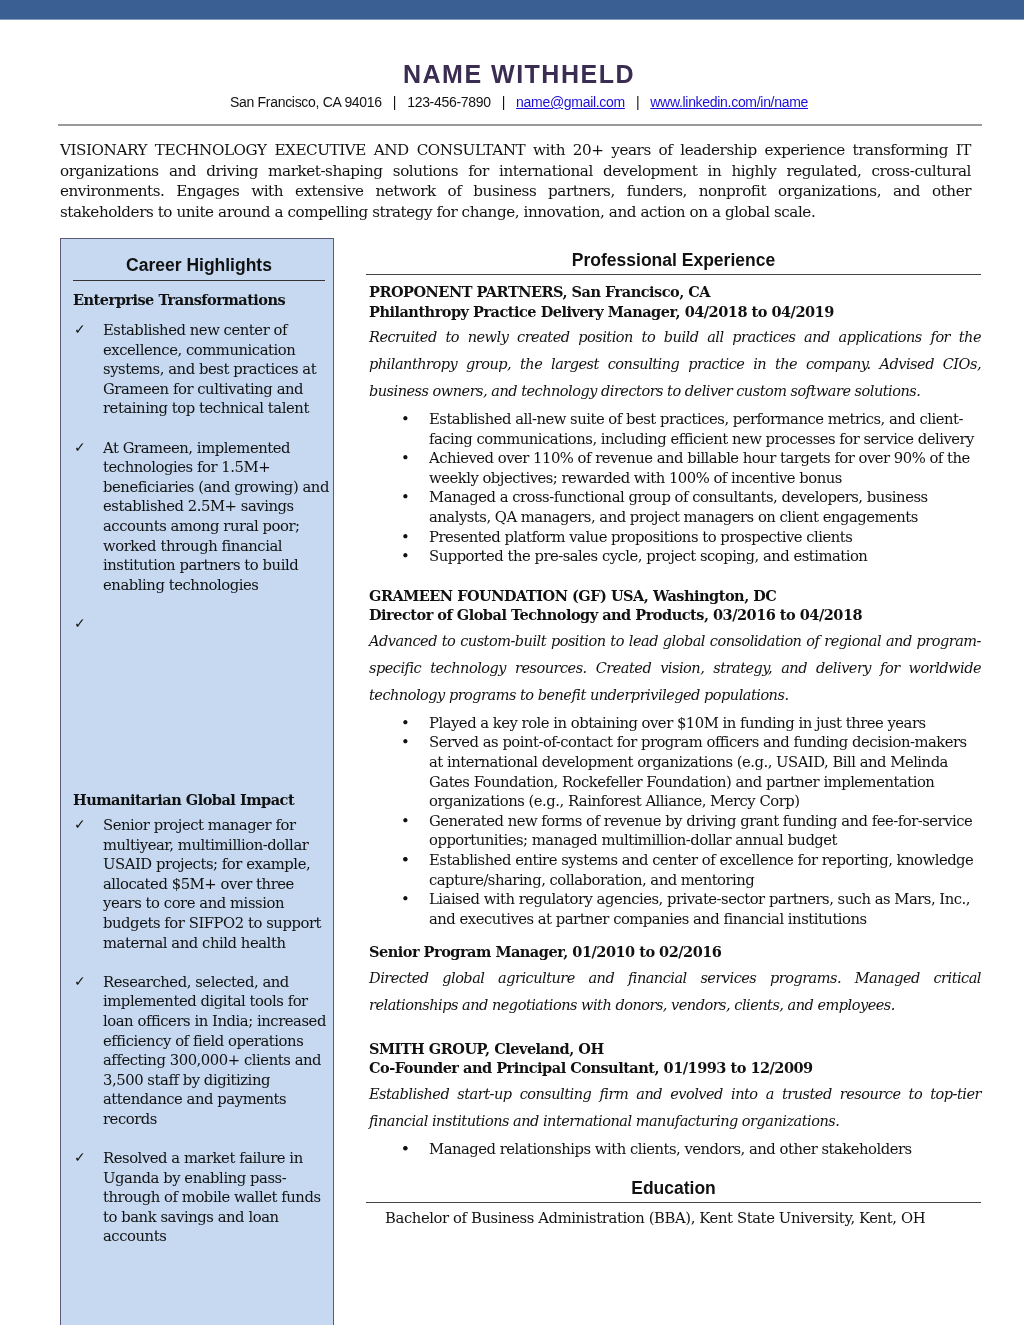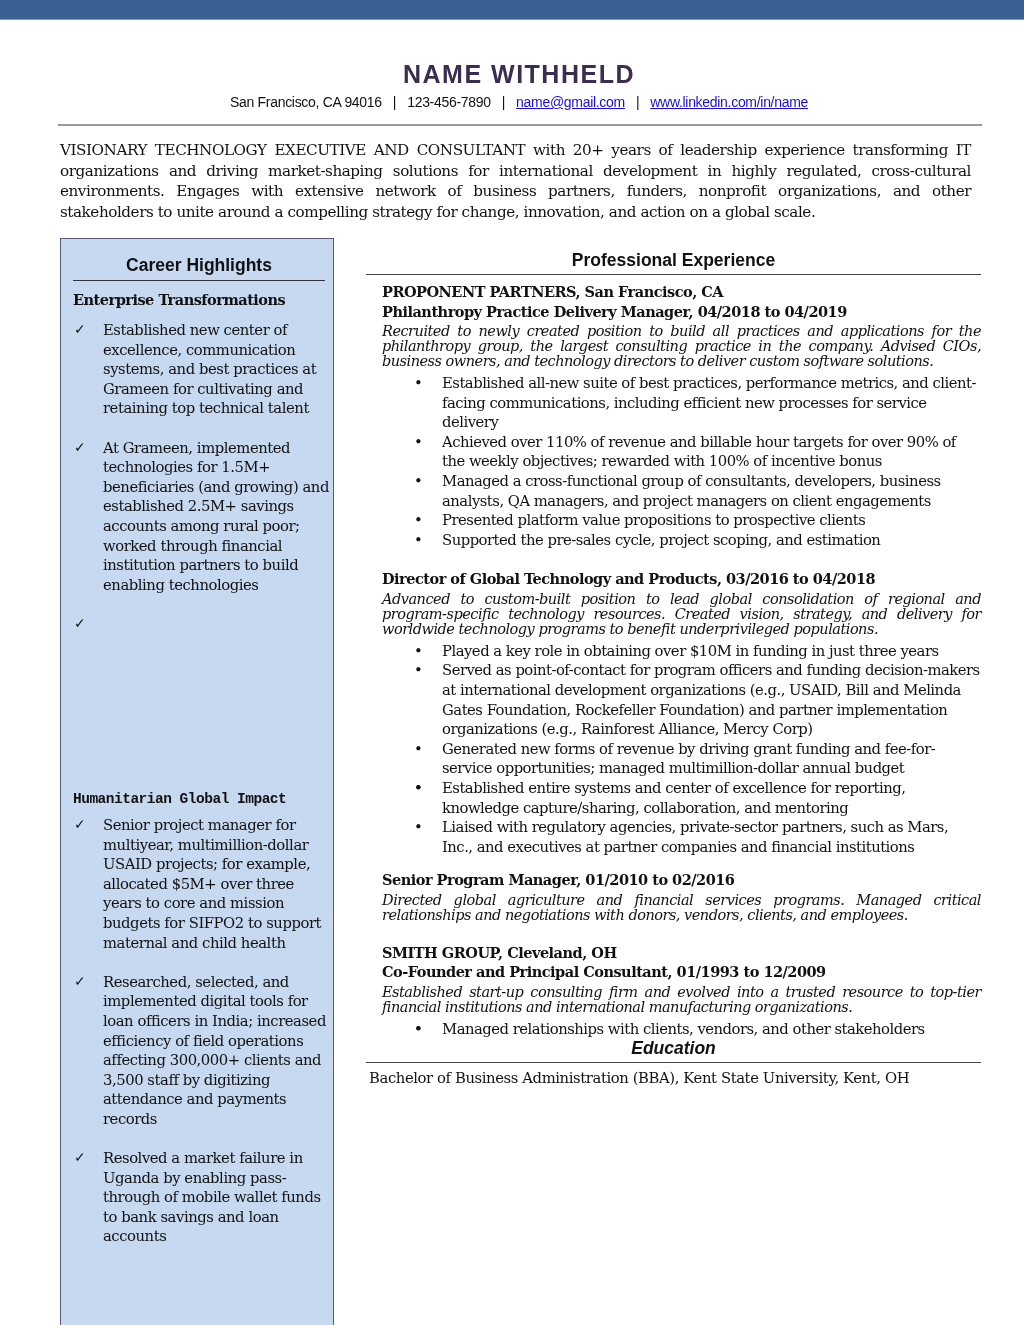--- a/index.html
+++ b/index.html
@@ -23,27 +23,27 @@
                font-family: "Liberation Sans", sans-serif; font-weight: bold; font-size: 17.5px; color: #111;
                padding-bottom: 4px; border-bottom: 1px solid #333; }
   .side-sub { position: absolute; left: 12px; font-weight: bold; font-size: 14.5px; letter-spacing: -0.5px; text-align: center; }
   .side-list { position: absolute; left: 12px; width: 258px; margin: 0; padding: 0; list-style: none; }
   .side-list li { position: relative; padding-left: 30px; font-size: 14.8px; line-height: 19.6px; letter-spacing: -0.45px; margin-bottom: 19.6px; }
   .side-list li .chk { position: absolute; left: 1px; top: 0; font-size: 14px; }
 
   .main { position: absolute; left: 366px; top: 250px; width: 615px; }
   .sec-head { text-align: center; font-family: "Liberation Sans", sans-serif; font-weight: bold; font-size: 17.5px;
               padding-bottom: 3px; border-bottom: 1px solid #444; }
-  .job { margin-left: 16px; }
+  .job { margin-left: 3px; }
   .co { font-weight: bold; font-size: 14.5px; line-height: 19.5px; letter-spacing: -0.5px; }
-  .desc { font-style: italic; font-size: 14.5px; line-height: 15px; text-align: justify; letter-spacing: -0.5px; margin-top: 3px; }
+  .desc { font-style: italic; font-size: 14.5px; line-height: 27px; text-align: justify; letter-spacing: -0.5px; margin-top: 3px; }
   .bullets { list-style: none; margin: 4px 0 0 0; padding: 0; }
   .bullets li { position: relative; padding-left: 60px; font-size: 14.8px; line-height: 19.6px; letter-spacing: -0.5px; }
   .bullets li .dot { position: absolute; left: 32px; top: 0; }
-  .edu { margin-left: 3px; font-size: 14.8px; margin-top: 6px; letter-spacing: -0.4px; }
+  .edu { margin-left: 19px; font-size: 14.8px; margin-top: 6px; letter-spacing: -0.4px; }
 </style>
 </head>
 <body>
 
 <div class="topbar"></div>
 
 <div class="name">NAME WITHHELD</div>
 
 <div class="contact">
   <span>San Francisco, CA 94016</span><span class="sep">|</span><span>123-456-7890</span><span class="sep">|</span><a>name@gmail.com</a><span class="sep">|</span><a>www.linkedin.com/in/name</a>
@@ -56,21 +56,21 @@
 <div class="sidebar">
   <div class="side-head">Career Highlights</div>
 
   <div class="side-sub" style="top:52px;">Enterprise Transformations</div>
   <ul class="side-list" style="top:81px;">
     <li><span class="chk">✓</span><span>Established new center of excellence, communication systems, and best practices at Grameen for cultivating and retaining top technical talent</span></li>
     <li><span class="chk">✓</span><span>At Grameen, implemented technologies for 1.5M+ beneficiaries (and growing) and established 2.5M+ savings accounts among rural poor; worked through financial institution partners to build enabling technologies</span></li>
     <li><span class="chk">✓</span></li>
   </ul>
 
-  <div class="side-sub" style="top:552px;font-family:Liberation Mono, monospace;">Humanitarian Global Impact</div>
+  <div class="side-sub" style="top:552px;">Humanitarian Global Impact</div>
   <ul class="side-list" style="top:576px;">
     <li><span class="chk">✓</span><span>Senior project manager for multiyear, multimillion-dollar USAID projects; for example, allocated $5M+ over three years to core and mission budgets for SIFPO2 to support maternal and child health</span></li>
     <li><span class="chk">✓</span><span>Researched, selected, and implemented digital tools for loan officers in India; increased efficiency of field operations affecting 300,000+ clients and 3,500 staff by digitizing attendance and payments records</span></li>
     <li><span class="chk">✓</span><span>Resolved a market failure in Uganda by enabling pass-through of mobile wallet funds to bank savings and loan accounts</span></li>
   </ul>
 </div>
 
 <div class="main">
   <div class="sec-head">Professional Experience</div>
 
@@ -81,20 +81,21 @@
     <ul class="bullets">
       <li><span class="dot">•</span><span>Established all-new suite of best practices, performance metrics, and client-facing communications, including efficient new processes for service delivery</span></li>
       <li><span class="dot">•</span><span>Achieved over 110% of revenue and billable hour targets for over 90% of the weekly objectives; rewarded with 100% of incentive bonus</span></li>
       <li><span class="dot">•</span><span>Managed a cross-functional group of consultants, developers, business analysts, QA managers, and project managers on client engagements</span></li>
       <li><span class="dot">•</span><span>Presented platform value propositions to prospective clients</span></li>
       <li><span class="dot">•</span><span>Supported the pre-sales cycle, project scoping, and estimation</span></li>
     </ul>
   </div>
 
   <div class="job" style="margin-top:20px;">
+    <div class="co">GRAMEEN FOUNDATION (GF) USA, Washington, DC</div>
     <div class="co">Director of Global Technology and Products, 03/2016 to 04/2018</div>
     <div class="desc">Advanced to custom-built position to lead global consolidation of regional and program-specific technology resources. Created vision, strategy, and delivery for worldwide technology programs to benefit underprivileged populations.</div>
     <ul class="bullets">
       <li><span class="dot">•</span><span>Played a key role in obtaining over $10M in funding in just three years</span></li>
       <li><span class="dot">•</span><span>Served as point-of-contact for program officers and funding decision-makers at international development organizations (e.g., USAID, Bill and Melinda Gates Foundation, Rockefeller Foundation) and partner implementation organizations (e.g., Rainforest Alliance, Mercy Corp)</span></li>
       <li><span class="dot">•</span><span>Generated new forms of revenue by driving grant funding and fee-for-service opportunities; managed multimillion-dollar annual budget</span></li>
       <li><span class="dot">•</span></li>
       <li><span class="dot">•</span><span>Established entire systems and center of excellence for reporting, knowledge capture/sharing, collaboration, and mentoring</span></li>
       <li><span class="dot">•</span><span>Liaised with regulatory agencies, private-sector partners, such as Mars, Inc., and executives at partner companies and financial institutions</span></li>
     </ul>
@@ -108,15 +109,15 @@
   <div class="job" style="margin-top:20px;">
     <div class="co">SMITH GROUP, Cleveland, OH</div>
     <div class="co">Co-Founder and Principal Consultant, 01/1993 to 12/2009</div>
     <div class="desc">Established start-up consulting firm and evolved into a trusted resource to top-tier financial institutions and international manufacturing organizations.</div>
     <ul class="bullets">
       <li><span class="dot">•</span></li>
       <li><span class="dot">•</span><span>Managed relationships with clients, vendors, and other stakeholders</span></li>
     </ul>
   </div>
 
-  <div class="sec-head" style="margin-top:0;font-style:italic;">Education</div>
+  <div class="sec-head" style="margin-top:20px;">Education</div>
   <div class="edu">Bachelor of Business Administration (BBA), Kent State University, Kent, OH</div>
 </div>
 
 </body></html>

